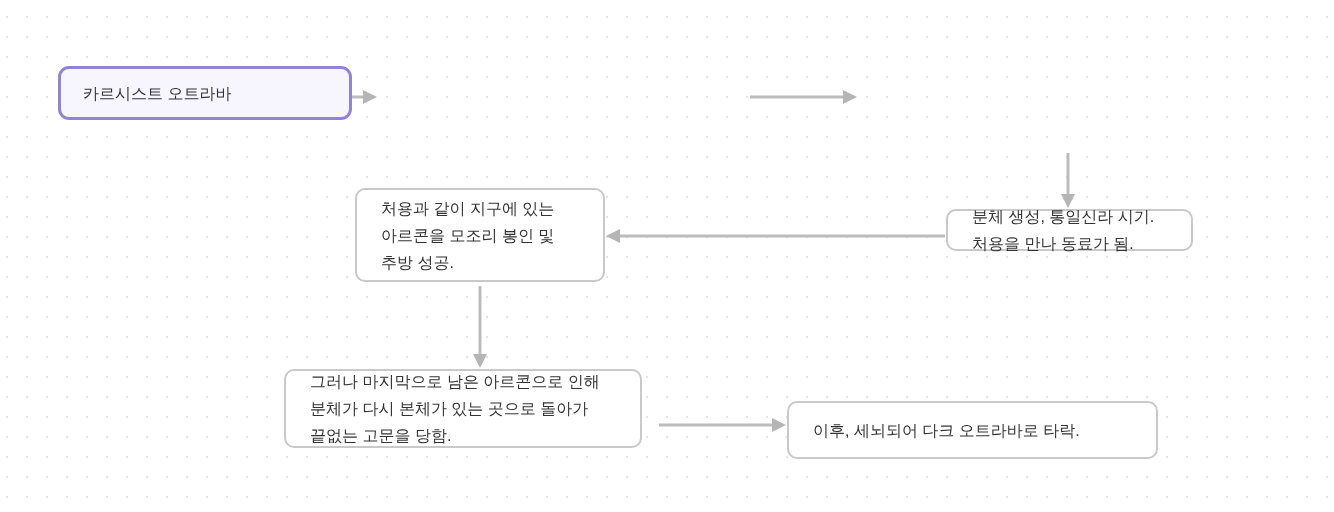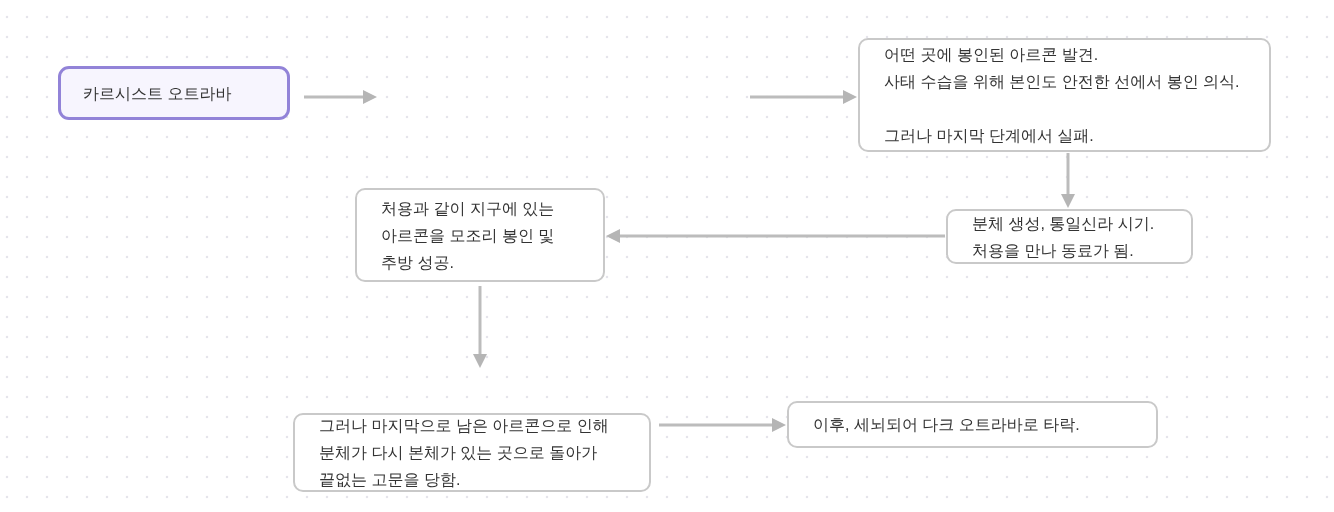--- a/index.html
+++ b/index.html
@@ -35,32 +35,32 @@
     align-items: center;
     padding: 2px 24px;
     color: #333333;
     font-size: 16px;
     line-height: 27px;
   }
   .node-label {
     white-space: pre-line;
   }
   .node-start {
-    left: 58px;  top: 66px;  width: 232px; height: 54px;
+    left: 58px;  top: 66px;  width: 294px; height: 54px;
     background: #f7f5fe;
     border: 3px solid #9283d8;
     border-radius: 11px;
     padding: 2px 22px;
   }
   .node-step1 { left: 378px; top: 38px;  width: 372px; height: 114px; }
   .node-step2 { left: 858px; top: 38px;  width: 413px; height: 114px; }
-  .node-step3 { left: 946px; top: 209px; width: 247px; height: 55px;  }
+  .node-step3 { left: 946px; top: 209px; width: 247px; height: 42px;  }
   .node-step4 { left: 355px; top: 188px; width: 250px; height: 94px;  }
-  .node-step5 { left: 293px; top: 369px; width: 358px; height: 79px; margin-top: 44px; }
-  .node-step6 { left: 787px; top: 401px; width: 371px; height: 47px;  }
+  .node-step5 { left: 284px; top: 369px; width: 358px; height: 79px; }
+  .node-step6 { left: 787px; top: 401px; width: 371px; height: 58px;  }
   .edge-line { stroke: #bcbcbc; stroke-width: 3; fill: none; }
   .edge-head { fill: #b5b5b5; stroke: none; }
 </style>
 </head>
 <body>
 
 <div class="canvas">
 
   <svg class="edges-layer" viewBox="0 0 1334 512" xmlns="http://www.w3.org/2000/svg">
 
@@ -93,26 +93,20 @@
       <line class="edge-line" x1="659" y1="425" x2="772" y2="425"></line>
       <polygon class="edge-head" points="772,418 786,425 772,432"></polygon>
     </g>
   </svg>
 
   <div class="node node-start">
     <span class="node-label">카르시스트 오트라바</span>
   </div>
 
 
-  <div class="node node-step2">
-    <span class="node-label">어떤 곳에 봉인된 아르콘 발견.
-사태 수습을 위해 본인도 안전한 선에서 봉인 의식.
-
-그러나 마지막 단계에서 실패.</span>
-  </div>
 
   <div class="node node-step3">
     <span class="node-label">분체 생성, 통일신라 시기.
 처용을 만나 동료가 됨.</span>
   </div>
 
   <div class="node node-step4">
     <span class="node-label">처용과 같이 지구에 있는
 아르콘을 모조리 봉인 및
 추방 성공.</span>

